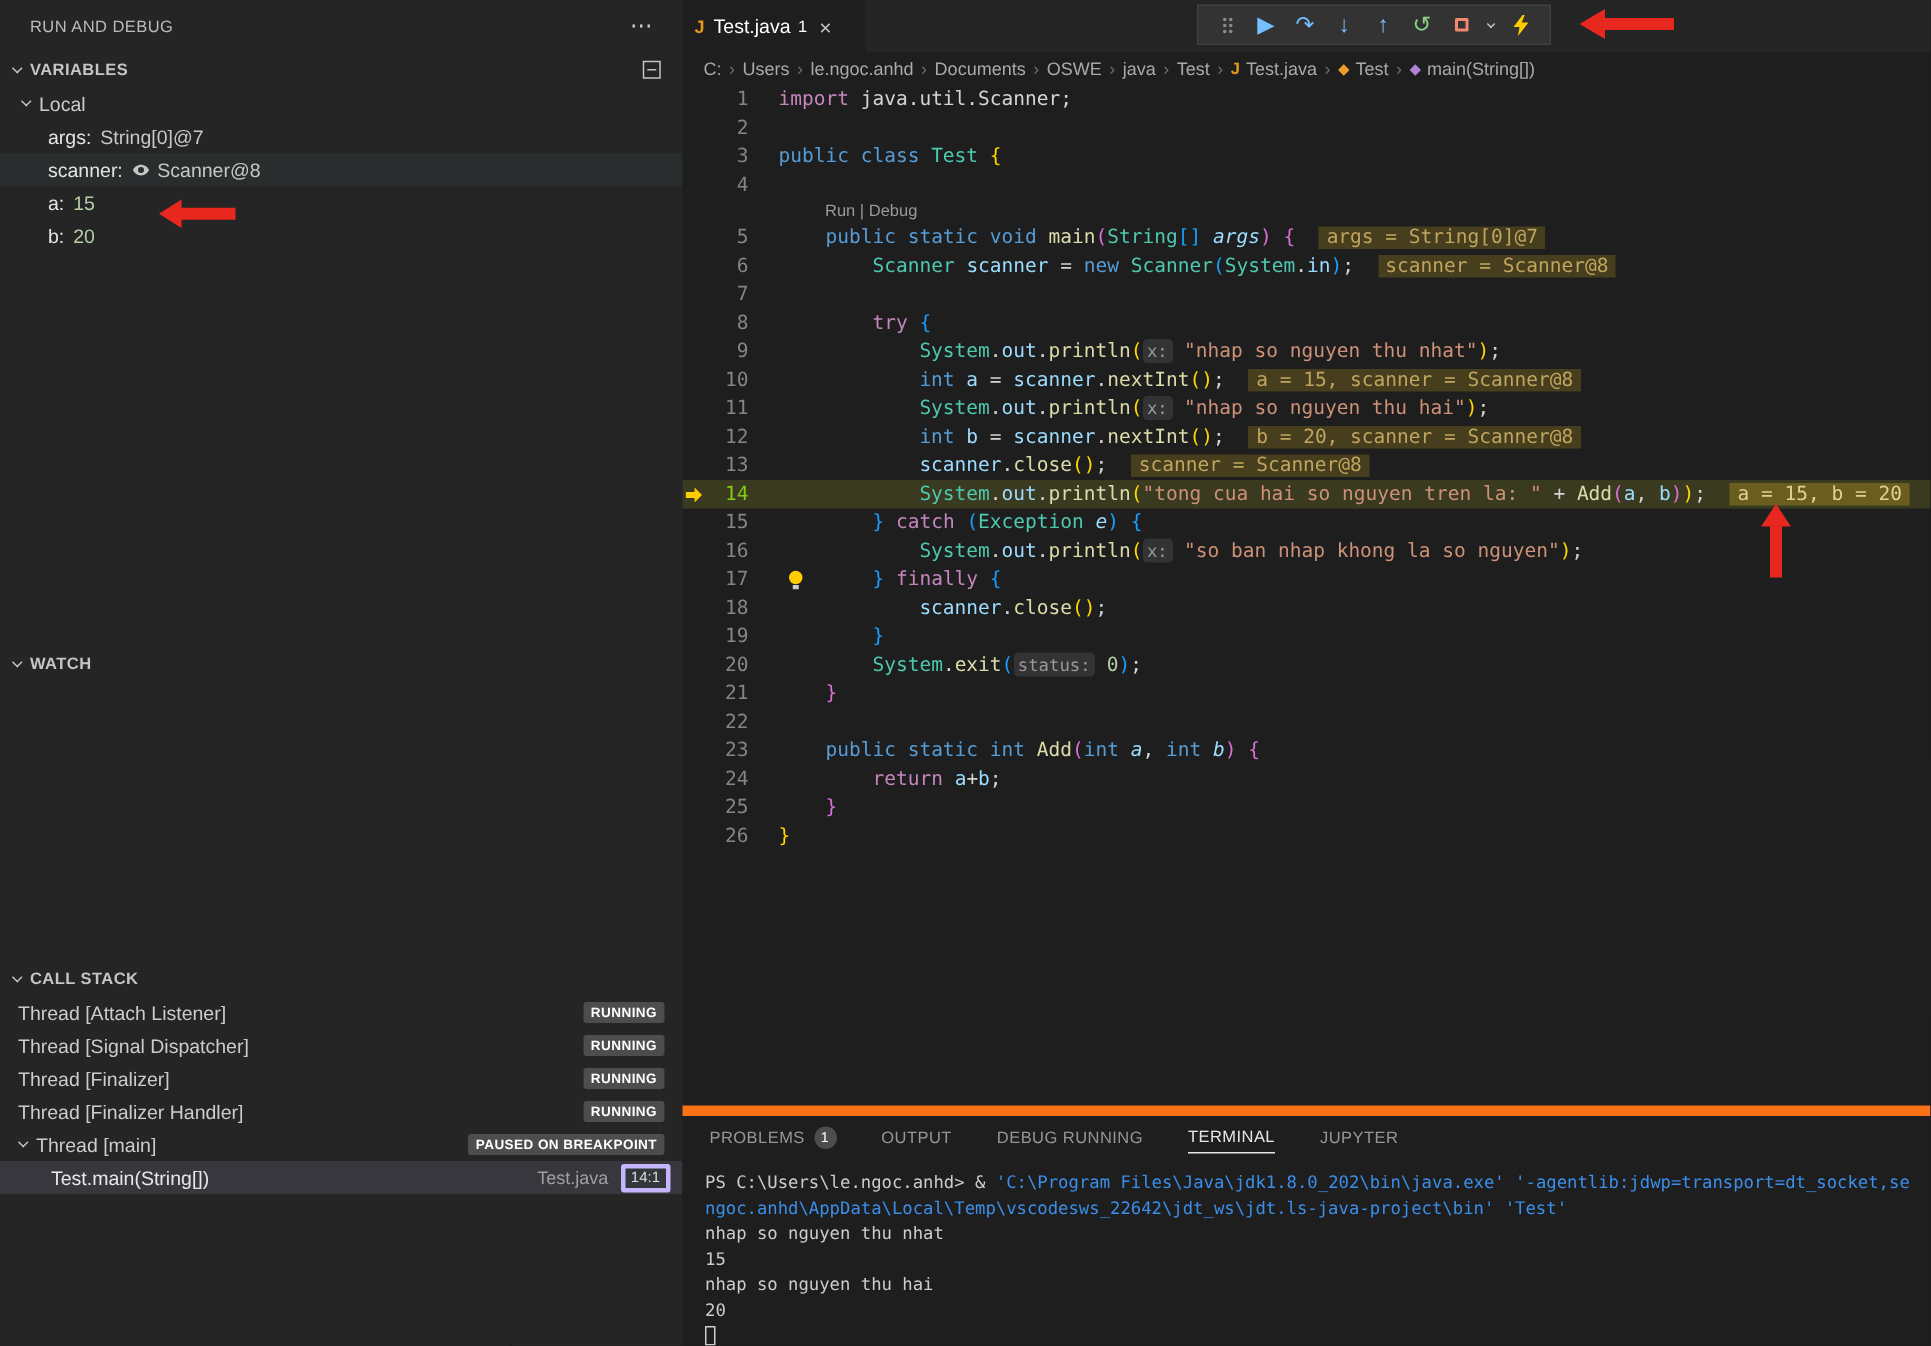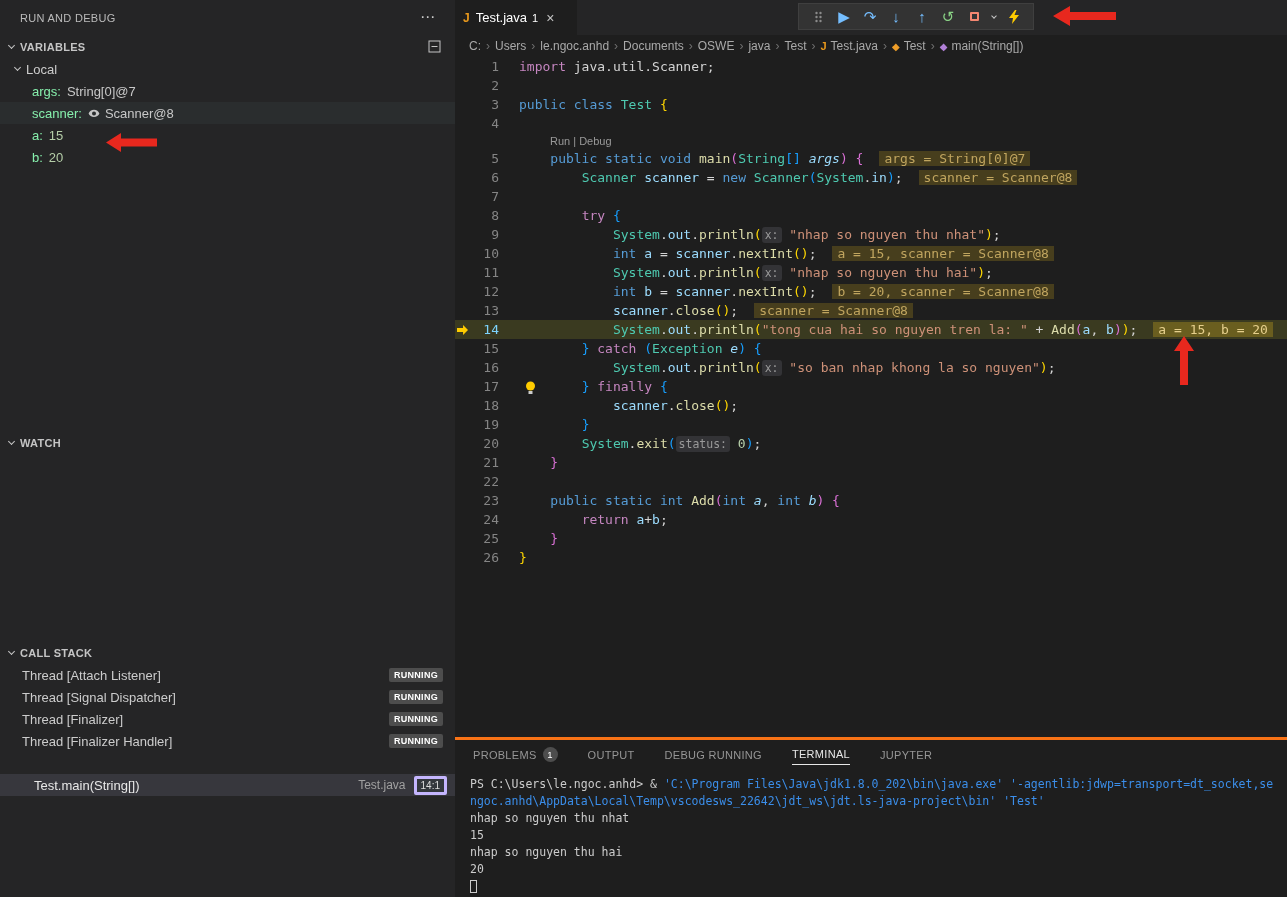--- a/index.html
+++ b/index.html
@@ -15,26 +15,26 @@
   .more { position:absolute; right:20px; top:8px; color:#cccccc; font-size:15px; cursor:pointer; }
   .sec { position:absolute; left:0; right:0; height:22px; display:flex; align-items:center; padding-left:6px; }
   .sec-label { font-size:11px; font-weight:bold; color:#c5c5c5; letter-spacing:.3px; }
   .sec-icon { position:absolute; right:14px; top:4px; }
   .chev { display:inline-block; width:5px; height:5px; border-right:1px solid #c5c5c5; border-bottom:1px solid #c5c5c5; transform:rotate(45deg); margin:0 6px 3px 3px; flex:0 0 auto; }
   .chev-sm { width:4px; height:4px; margin:0 0 2px 0; }
   .scope-row { position:absolute; top:58px; left:0; right:0; height:22px; display:flex; align-items:center; padding-left:12px; color:#cccccc; }
   #vars-list { position:absolute; top:80px; left:0; right:0; }
   .vrow { height:22px; display:flex; align-items:center; padding-left:32px; }
   .vrow.hov { background:#2a2d2e; }
-  .vname { color:#86efac; margin-right:6px; }
+  .vname { color:#e5e5e5; margin-right:6px; }
   .vval { color:#c8c8c8; }
   .vval.num { color:#b5cea8; }
   .eye { margin-right:5px; display:inline-flex; }
   #threads { position:absolute; top:664px; left:0; right:0; }
-  .crow { height:22px; display:flex; align-items:center; padding-left:22px; color:#cccccc; }
+  .crow { height:22px; display:flex; align-items:center; padding-left:12px; color:#cccccc; }
   .clabel { white-space:nowrap; }
   .badge { margin-left:auto; margin-right:12px; background:#4d4d4d; color:#ffffff; font-size:9px; font-weight:600; padding:2px 5px; border-radius:2px; letter-spacing:.3px; white-space:nowrap; }
   #frame-row { position:absolute; top:774px; left:0; right:0; height:22px; background:#37373d; display:flex; align-items:center; padding-left:34px; color:#e8e8e8; }
   .ffile { margin-left:auto; color:#a0a0a0; font-size:12px; margin-right:8px; }
   .floc { background:#33373c; border:3px solid #c4b5fd; color:#dddddd; font-size:10px; padding:1px 4px; border-radius:2px; margin-right:8px; }
   
   .editor { position:absolute; left:455px; top:0; width:832px; height:737px; background:#1e1e1e; }
   .tabsbar { position:absolute; top:0; left:0; right:0; height:35px; background:#252526; }
   .tab { position:absolute; left:0; top:0; width:122px; height:35px; background:#1e1e1e; display:flex; align-items:center; padding:0 8px; }
   .tab-ic { color:#e8981c; font-weight:bold; font-size:12px; margin-right:6px; }
@@ -51,35 +51,35 @@
   .bc-java { color:#e8981c; font-weight:bold; font-size:11px; }
   .bc-class { color:#ee9d28; }
   .bc-method { color:#b180d7; }
   
   .code { position:absolute; top:57px; left:0; right:0; font-family:"DejaVu Sans Mono","Liberation Mono",monospace; font-size:13px; }
   .line { height:19px; line-height:19px; white-space:pre; position:relative; width:100%; }
   .line.cur { background:#3a3a20; }
   .glyph { display:inline-block; width:14px; height:19px; vertical-align:top; position:relative; }
   .dbg-arrow { position:absolute; left:2px; top:5px; width:11px; height:10px; background:#ffcc00; clip-path:polygon(0 30%,55% 30%,55% 0,100% 50%,55% 100%,55% 70%,0 70%); }
   .lnum { display:inline-block; width:30px; text-align:right; color:#858585; margin-right:20px; vertical-align:top; }
-  .cur .lnum { color:#7dd3fc; }
+  .cur .lnum { color:#84cc16; }
   .ltext { white-space:pre; }
   .tok-k { color:#569cd6; } .tok-c { color:#c586c0; } .tok-t { color:#4ec9b0; }
   .tok-f { color:#dcdcaa; } .tok-v { color:#9cdcfe; } .tok-s { color:#ce9178; }
   .tok-n { color:#b5cea8; } .tok-d { color:#d4d4d4; }
   .tok-p { color:#9cdcfe; font-style:italic; }
   .tok-b1 { color:#ffd700; } .tok-b2 { color:#da70d6; } .tok-b3 { color:#179fff; }
   .tok-h { background:#333336; color:#999999; border-radius:3px; padding:1px 3px; font-size:11.5px; }
   .inline { margin-left:16px; background:#473e1d; color:#c0a55f; padding:0 5px; }
   .cur .inline { background:#6a5e1f; color:#e5cf8c; }
   .codelens { height:16px; line-height:16px; padding-left:95px; font-size:11px; font-family:"Liberation Sans","DejaVu Sans",sans-serif; color:#999999; }
   .cl-link { cursor:pointer; }
   .bulb { position:absolute; left:70px; top:3px; }
   
-  .panel { position:absolute; left:455px; top:737px; width:832px; height:160px; background:#1e1e1e; border-top:3px solid #f97316; }
+  .panel { position:absolute; left:455px; top:737px; width:832px; height:160px; background:#1e1e1e; border-top:7px solid #f97316; }
   .ptabs { height:28px; display:flex; align-items:center; padding-left:18px; }
   .ptab { display:inline-flex; align-items:center; margin-right:30px; font-size:11px; color:#969696; letter-spacing:.3px; padding:5px 0 4px 0; cursor:pointer; }
   .ptab.active { color:#e7e7e7; border-bottom:1px solid #e7e7e7; }
   .pbadge { width:15px; height:15px; border-radius:50%; background:#4d4d4d; color:#ffffff; font-size:9.5px; line-height:15px; text-align:center; margin-left:6px; }
   .term { padding:8px 0 0 15px; font-family:"DejaVu Sans Mono","Liberation Mono",monospace; font-size:11.5px; line-height:17px; color:#cccccc; }
   .tline { white-space:pre; }
   .t-blue { color:#3b8eea; }
   .tcursor { display:inline-block; width:7px; height:13px; border:1px solid #cccccc; vertical-align:middle; }
   
   .arrow { position:absolute; z-index:100; pointer-events:none; }
@@ -150,20 +150,25 @@
         <span class="clabel">Thread [Signal Dispatcher]</span>
         <span class="badge">RUNNING</span>
       </div>
       <div class="crow">
         <span class="clabel">Thread [Finalizer]</span>
         <span class="badge">RUNNING</span>
       </div>
       <div class="crow">
         <span class="clabel">Thread [Finalizer Handler]</span>
         <span class="badge">RUNNING</span>
+      </div>
+      <div class="crow" style="padding-left: 10px;">
+        <span class="chev"></span>
+        <span class="clabel">Thread [main]</span>
+        <span class="badge">PAUSED ON BREAKPOINT</span>
       </div>
     </div>
 
   <div id="frame-row">
     <span class="flabel">Test.main(String[])</span>
     <span class="ffile">Test.java</span>
     <span class="floc">14:1</span>
   </div>
 </div>
 

